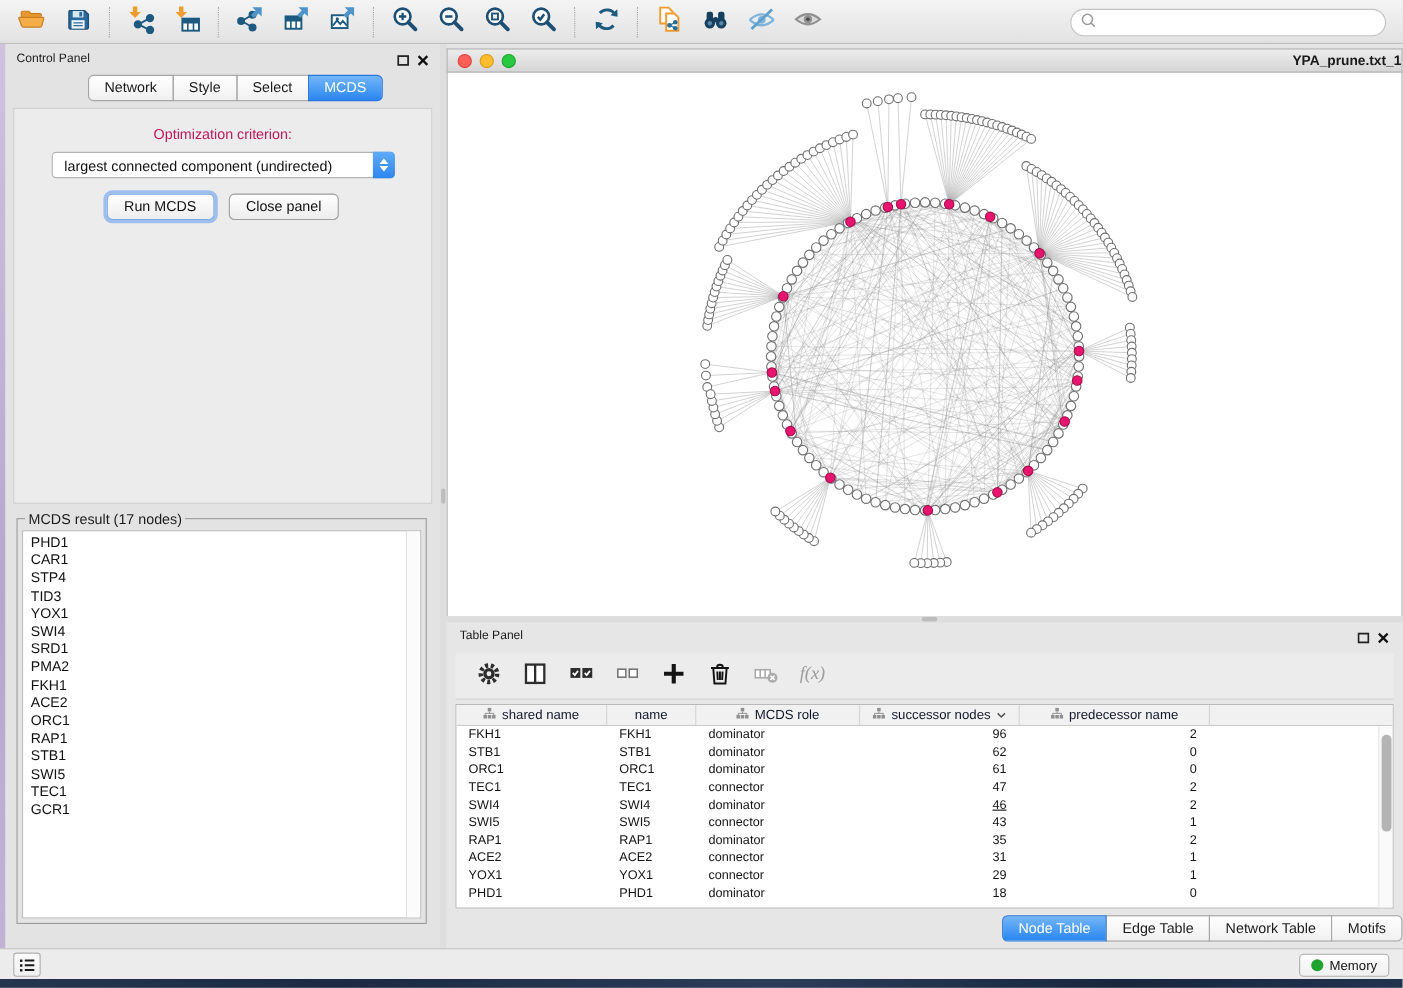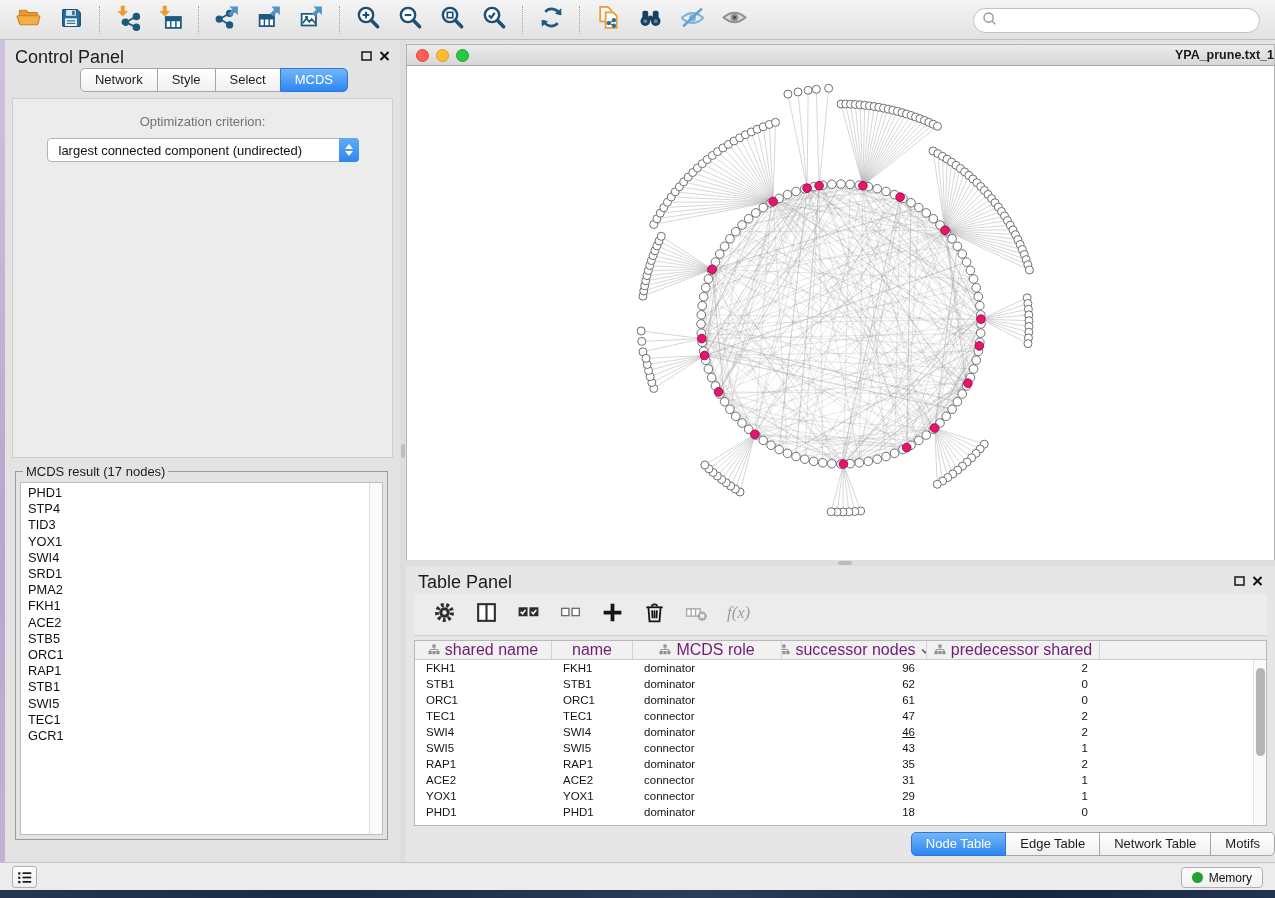--- a/index.html
+++ b/index.html
@@ -35,21 +35,21 @@
   .wall-bottom {
     position:absolute; left:0; top:890px; width:1275px; height:8px;
     background:linear-gradient(90deg,#26364f,#1c2a43 25%,#2c3d5a 55%,#18263e 80%,#223350);
   }
   
   .control-panel {
     position:absolute; left:5px; top:40px; width:395px; height:822px;
     background:#e3e3e3;
   }
   .cp-header { position:relative; height:28px; }
-  .panel-title { position:absolute; left:10px; top:7px; font-size:18px; color:#1c1c1c; }
+  .panel-title { position:absolute; left:10px; top:7px; font-size:11px; color:#1c1c1c; }
   .panel-float { position:absolute; top:8px; width:11px; height:12px; cursor:pointer; }
   .panel-close { position:absolute; top:8px; width:11px; height:12px; cursor:pointer; }
   .cp-header .panel-float { right:28px; }
   .cp-header .panel-close { right:10px; }
   .seg-tabs { display:flex; justify-content:center;margin-left:23px; }
   .seg-btn {
     font-family:"Liberation Sans", sans-serif;
     font-size:13px; color:#1c1c1c; padding:3px 14px 4px;
     background:linear-gradient(#ffffff,#f0f0f0);
     border:1px solid #a6a6a6; margin-left:-1px; cursor:pointer; position:relative;
@@ -57,21 +57,21 @@
   .seg-btn:first-child { border-radius:5px 0 0 5px; margin-left:0; }
   .seg-btn:last-child { border-radius:0 5px 5px 0; }
   .seg-btn.active {
     background:linear-gradient(#74b6f8,#2a86f0);
     border-color:#2b79dd; color:#fff; z-index:2;
   }
   .cp-inner {
     position:absolute; left:7px; right:7px; top:58px; height:360px;
     background:#ececec; border:1px solid #cfcfcf; text-align:center;
   }
-  .opt-label { margin-top:15px; font-size:13px; color:#737373; }
+  .opt-label { margin-top:15px; font-size:13px; color:#be185d; }
   .dropdown {
     margin:9px auto 0; width:312px; height:24px; background:#fff;
     border:1px solid #b3b3b3; border-radius:4px; position:relative;
     display:flex; align-items:center; cursor:pointer;
   }
   .dropdown .dd-text { font-size:13px; color:#111; padding-left:11px; }
   .dd-stepper {
     position:absolute; right:-1px; top:-1px; width:20px; height:24px;
     background:linear-gradient(#5fabf8,#2d86ef); border-radius:0 4px 4px 0;
     display:flex; flex-direction:column; align-items:center; justify-content:center; gap:2px;
@@ -131,21 +131,21 @@
     display:flex; align-items:center; padding-left:14px; gap:10px;
   }
   .tp-tb-btn { width:32px; height:32px; display:flex; align-items:center; justify-content:center; border-radius:4px; }
   .table-wrap {
     position:absolute; left:8px; top:74px; width:853px; height:186px;
     background:#fff; border:1px solid #b9b9b9; overflow:hidden;
   }
   .thead { display:flex; height:19px; background:#f1f1f1; border-bottom:1px solid #cccccc; }
   .th {
     display:flex; align-items:center; justify-content:center; gap:5px;
-    font-size:16px; color:#701a75; border-right:1px solid #d4d4d4; height:100%;
+    font-size:12px; color:#0f172a; border-right:1px solid #d4d4d4; height:100%;
     cursor:pointer; overflow:hidden; white-space:nowrap;
   }
   .th:last-child { border-right:none; flex:1; cursor:default; }
   .trow { display:flex; height:16px; cursor:default; }
   .td {
     font-size:11.5px; color:#141414; line-height:16px; white-space:nowrap; overflow:hidden;
   }
   .td.left { padding-left:11px; text-align:left; }
   .td.right { padding-right:12px; text-align:right; }
   .tbl-scroll { position:absolute; right:0; top:19px; bottom:0; width:13px; background:#fafafa; border-left:1px solid #e3e3e3; }
@@ -355,35 +355,39 @@
     </div>
   <div class="cp-inner">
     <div class="opt-label">Optimization criterion:</div>
     <div class="dropdown">
       <span class="dd-text">largest connected component (undirected)</span>
       <span class="dd-stepper">
           <span class="dd-up"></span>
           <span class="dd-down"></span>
         </span>
     </div>
+    <div class="btn-row">
+      <button class="mac-btn focused">Run MCDS</button>
+      <button class="mac-btn">Close panel</button>
+    </div>
   </div>
   <fieldset class="result-group">
     <legend>MCDS result (17 nodes)</legend>
     <div class="listbox">
       <div class="items" id="mcds-items">
           <div class="list-item">PHD1</div>
+          <div class="list-item">CAR1</div>
           <div class="list-item">STP4</div>
           <div class="list-item">TID3</div>
           <div class="list-item">YOX1</div>
           <div class="list-item">SWI4</div>
           <div class="list-item">SRD1</div>
           <div class="list-item">PMA2</div>
           <div class="list-item">FKH1</div>
           <div class="list-item">ACE2</div>
-          <div class="list-item">STB5</div>
           <div class="list-item">ORC1</div>
           <div class="list-item">RAP1</div>
           <div class="list-item">STB1</div>
           <div class="list-item">SWI5</div>
           <div class="list-item">TEC1</div>
           <div class="list-item">GCR1</div>
         </div>
       <div class="list-scroll"></div>
     </div>
   </fieldset>
@@ -1255,21 +1259,21 @@
         <div class="th" style="width: 173px;">
           <span><svg width="12" height="11" viewBox="0 0 12 11">
               <g fill="#909090">
                 <rect x="4.4" y="0.5" width="3.2" height="3.2"></rect>
                 <rect x="0.5" y="7" width="3.2" height="3.2"></rect>
                 <rect x="4.4" y="7" width="3.2" height="3.2"></rect>
                 <rect x="8.3" y="7" width="3.2" height="3.2"></rect>
               </g>
               <path d="M6 3.7 V5.5 M2.1 7 V5.5 H9.9 V7" stroke="#909090" fill="none" stroke-width="0.9"></path>
             </svg></span>
-          <span>predecessor shared</span>
+          <span>predecessor name</span>
         </div>
         <div class="th"></div>
       </div>
     <div id="tbl-body">
         <div class="trow">
           <div class="td left" style="width: 137px;">FKH1</div>
           <div class="td left" style="width: 81px;">FKH1</div>
           <div class="td left" style="width: 149px;">dominator</div>
           <div class="td right" style="width: 145px;">96</div>
           <div class="td right" style="width: 173px;">2</div>

